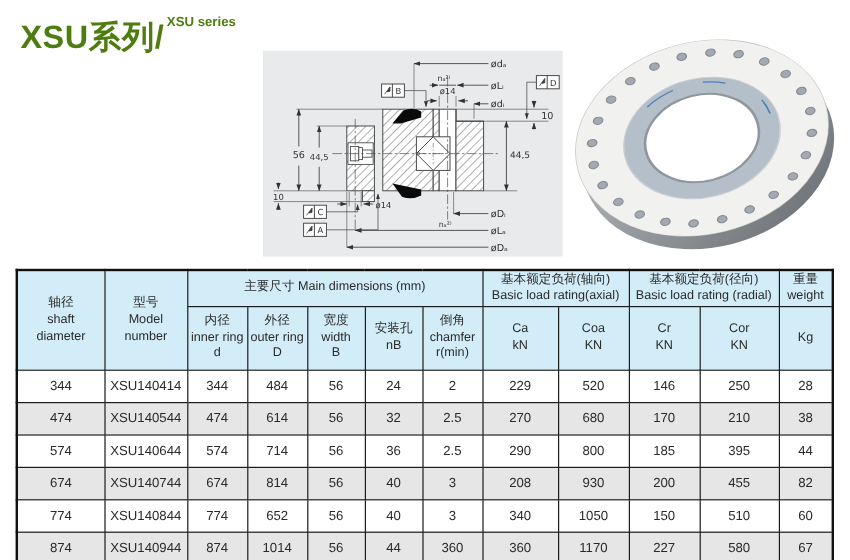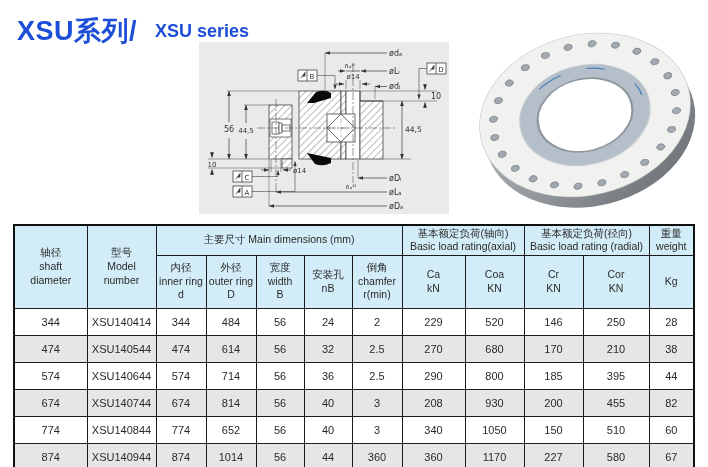--- a/index.html
+++ b/index.html
@@ -1,22 +1,22 @@
 <!DOCTYPE html>
 <html><head>
 <meta charset="utf-8">
 <style>
   html,body{margin:0;padding:0}
   body{width:708px;height:467px;background:#fff;position:relative;overflow:hidden;
        font-family:"Liberation Sans","DejaVu Sans",sans-serif}
-  .title{position:absolute;left:17px;top:13px;display:flex;align-items:center;
-         color:#1d4ed8;font-weight:bold}
+  .title{position:absolute;left:17px;top:13px;display:flex;align-items:flex-start;
+         color:#4d7c0f;font-weight:bold}
   .title-cn{font-size:27px;letter-spacing:.5px}
-  .title-en{font-size:18px;margin-left:18px}
-  .drawing{position:absolute;left:199px;top:42px;width:250px;height:172px}
+  .title-en{font-size:11px;margin-left:2px}
+  .drawing{position:absolute;left:219px;top:42px;width:250px;height:172px}
   .photo{position:absolute;left:468px;top:24px;width:238px;height:188px}
   table.spec{position:absolute;left:13px;top:224px;width:681px;border-collapse:collapse;
        table-layout:fixed;text-align:center;color:#2a2a2a;border:2px solid #101010}
   .spec th,.spec td{border:1px solid #1c1c1c;padding:0;vertical-align:middle}
   .spec thead th{background:#d3edf8;font-weight:normal;font-size:10.5px;line-height:1.3;
        white-space:pre-line}
   .spec tr.h1{height:30px}
   .spec tr.h2{height:53px}
   .spec tbody td{height:26px;font-size:11px;background:#fff}
   .spec tbody tr:nth-child(even) td{background:#e6e6e6}

